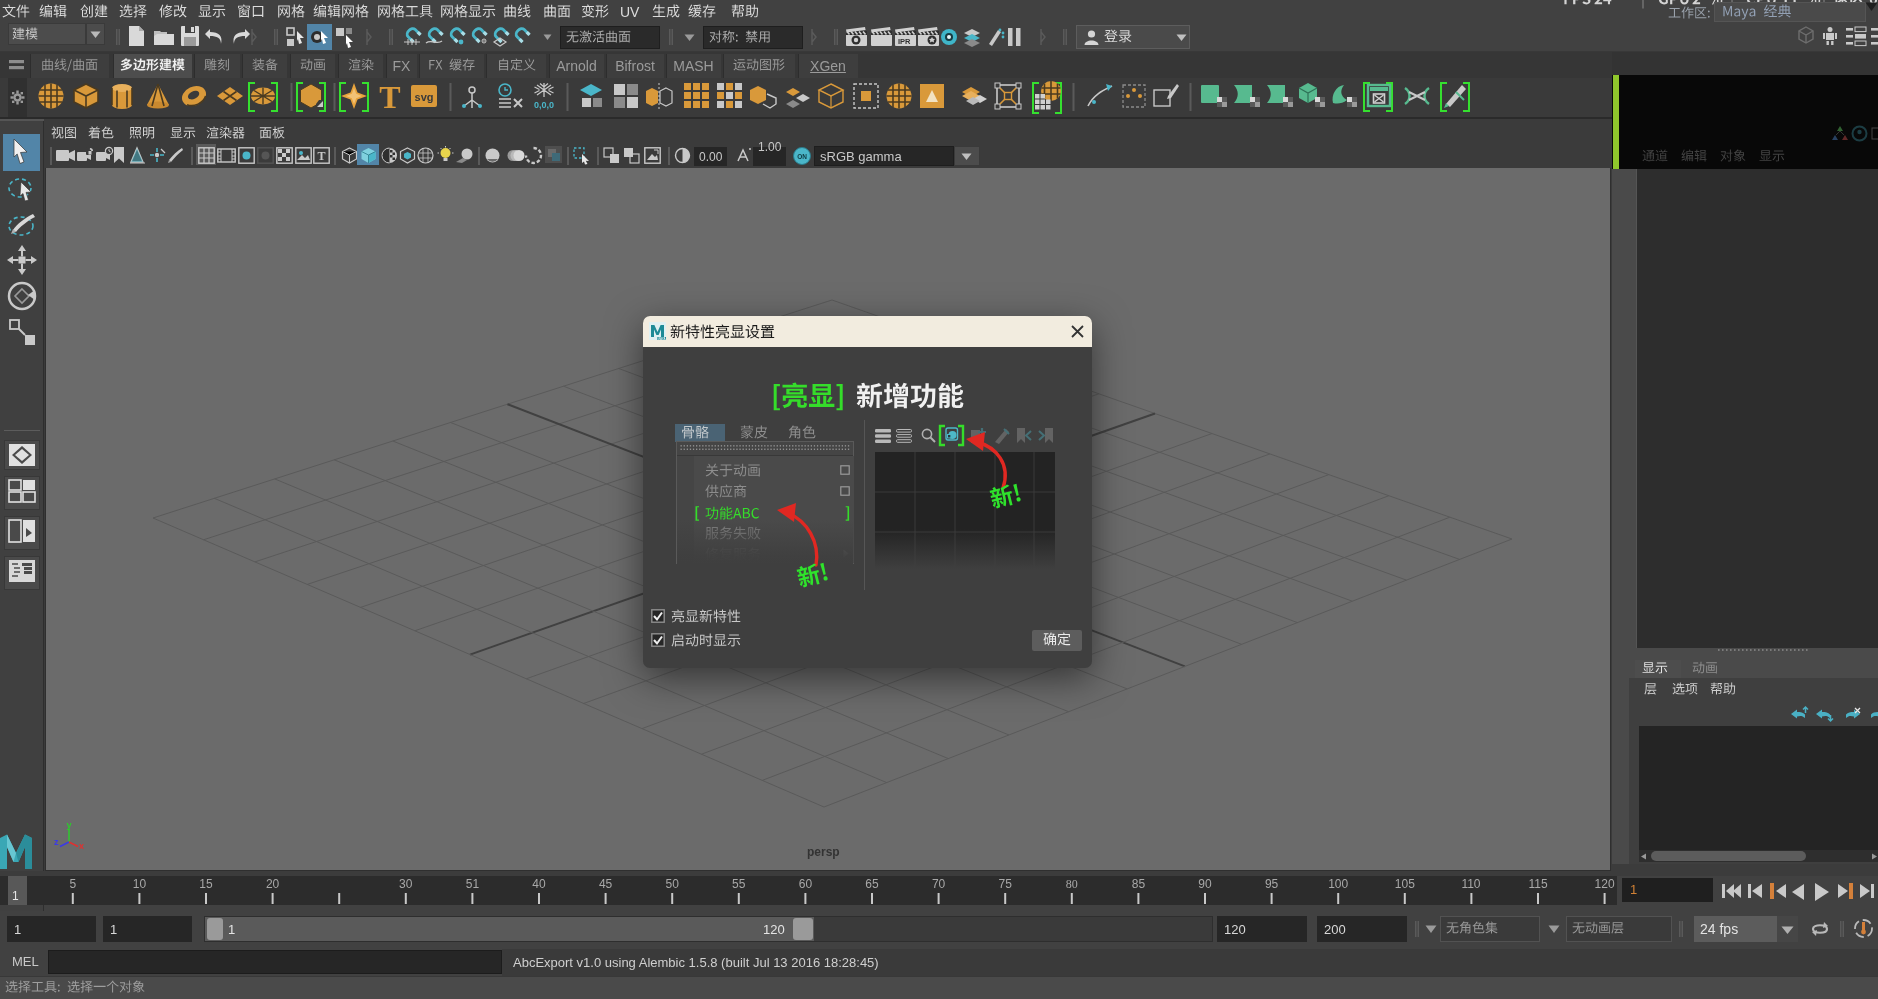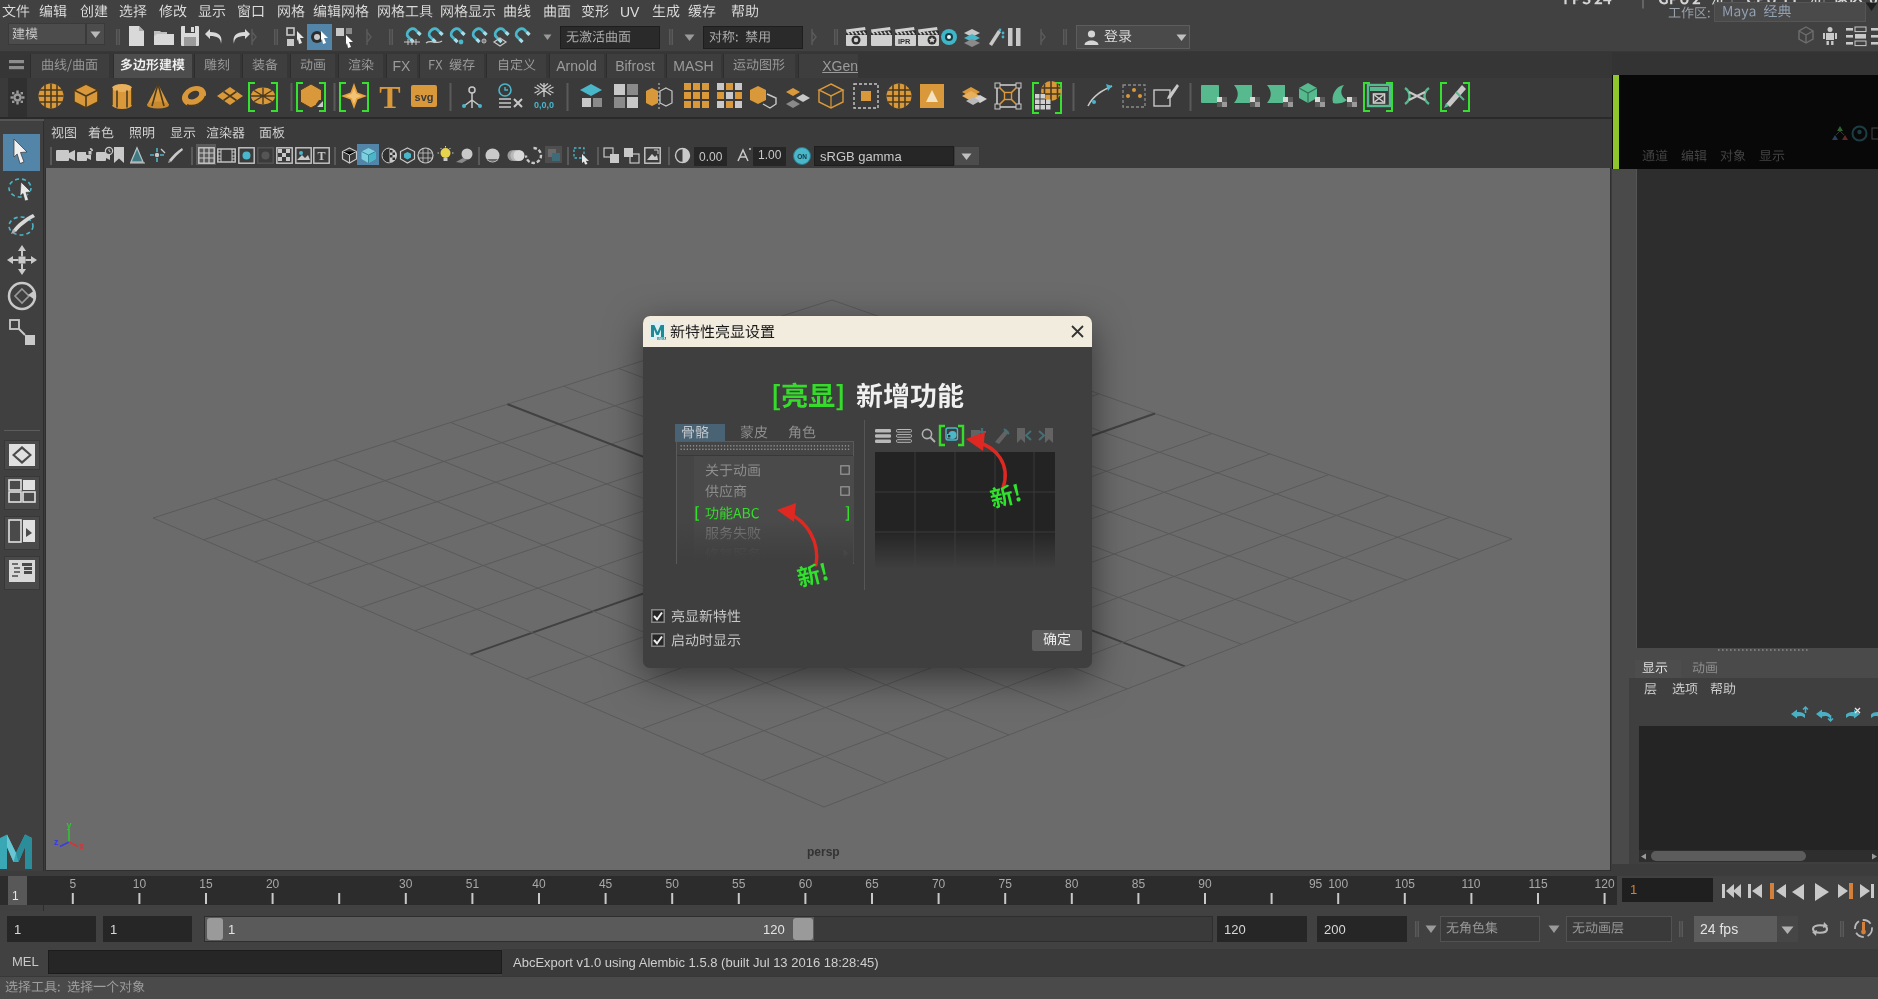--- a/index.html
+++ b/index.html
@@ -382,21 +382,21 @@
 <div style="position:absolute;left:666px;top:54px;width:55px;height:24px;background:#3e3e3e;border-left:1px solid #2d2d2d;"></div>
 <div style="position:absolute;left:666px;top:58px;font-family:'Liberation Sans',sans-serif;font-size:14px;line-height:16px;color:#9b9b9b;white-space:nowrap;">
     <div style="width:55px;text-align:center;">MASH</div>
   </div>
 <div style="position:absolute;left:723px;top:54px;width:72px;height:24px;background:#3e3e3e;border-left:1px solid #2d2d2d;"></div>
 <div style="position:absolute;left:733.0px;top:58px;line-height:0;"><svg width="52" height="13" viewBox="0 0 52 13" style="overflow:visible">
       <path transform="translate(0,11.44)" d="M4.9 -10.1V-9.2H11.5V-10.1ZM0.9 -9.6C1.7 -9.1 2.7 -8.3 3.2 -7.9L3.9 -8.6C3.3 -9.0 2.3 -9.7 1.5 -10.2ZM4.9 -1.5C5.3 -1.7 5.8 -1.8 10.7 -2.2L11.2 -1.2L12.1 -1.7C11.6 -2.7 10.6 -4.4 9.8 -5.6L8.9 -5.2C9.4 -4.6 9.8 -3.8 10.3 -3.0L6.0 -2.7C6.7 -3.7 7.3 -5.0 7.9 -6.2H12.4V-7.1H4.1V-6.2H6.7C6.2 -4.9 5.5 -3.6 5.3 -3.3C5.0 -2.9 4.8 -2.6 4.5 -2.5C4.7 -2.3 4.8 -1.8 4.9 -1.5ZM3.3 -6.4H0.5V-5.5H2.3V-1.3C1.8 -1.1 1.1 -0.5 0.5 0.2L1.2 1.1C1.8 0.2 2.5 -0.5 2.9 -0.5C3.2 -0.5 3.6 -0.1 4.2 0.2C5.1 0.8 6.2 0.9 7.8 0.9C9.2 0.9 11.4 0.9 12.3 0.8C12.3 0.5 12.4 0.0 12.6 -0.3C11.2 -0.1 9.3 -0.0 7.8 -0.0C6.3 -0.0 5.2 -0.1 4.4 -0.7C3.9 -1.0 3.5 -1.2 3.3 -1.4Z M14.2 -9.9V-9.0H19.2V-9.9ZM21.5 -10.7C21.5 -9.8 21.5 -8.8 21.4 -7.9H19.6V-7.0H21.4C21.3 -4.0 20.7 -1.3 19.0 0.3C19.2 0.5 19.6 0.8 19.7 1.0C21.6 -0.8 22.2 -3.8 22.4 -7.0H24.3C24.2 -2.4 24.0 -0.6 23.6 -0.2C23.5 -0.1 23.4 -0.1 23.1 -0.1C22.9 -0.1 22.2 -0.1 21.4 -0.1C21.6 0.2 21.7 0.6 21.7 0.8C22.4 0.9 23.2 0.9 23.6 0.8C24.0 0.8 24.2 0.7 24.5 0.4C24.9 -0.2 25.1 -2.1 25.3 -7.4C25.3 -7.6 25.3 -7.9 25.3 -7.9H22.4C22.4 -8.8 22.5 -9.8 22.5 -10.7ZM14.2 -0.6 14.2 -0.6V-0.6C14.5 -0.7 14.9 -0.9 18.6 -1.7L18.8 -0.8L19.7 -1.1C19.4 -2.0 18.8 -3.6 18.3 -4.7L17.5 -4.5C17.8 -3.9 18.0 -3.2 18.3 -2.5L15.2 -1.9C15.7 -3.0 16.2 -4.5 16.5 -5.9H19.4V-6.8H13.7V-5.9H15.5C15.2 -4.3 14.6 -2.8 14.4 -2.4C14.2 -1.9 14.1 -1.5 13.8 -1.5C14.0 -1.2 14.1 -0.8 14.2 -0.6Z M30.9 -3.6C31.9 -3.4 33.2 -3.0 34.0 -2.6L34.4 -3.2C33.6 -3.6 32.3 -4.0 31.3 -4.2ZM29.6 -2.0C31.4 -1.8 33.6 -1.2 34.9 -0.8L35.3 -1.5C34.0 -1.9 31.8 -2.4 30.0 -2.6ZM27.1 -10.3V1.0H28.0V0.5H36.9V1.0H37.9V-10.3ZM28.0 -0.4V-9.5H36.9V-0.4ZM31.4 -9.2C30.7 -8.1 29.6 -7.1 28.5 -6.5C28.7 -6.3 29.0 -6.0 29.2 -5.9C29.6 -6.1 30.0 -6.4 30.4 -6.8C30.8 -6.4 31.3 -6.0 31.8 -5.6C30.7 -5.1 29.4 -4.7 28.3 -4.5C28.4 -4.3 28.6 -3.9 28.7 -3.7C30.0 -4.0 31.4 -4.5 32.6 -5.1C33.7 -4.6 34.9 -4.1 36.2 -3.8C36.3 -4.1 36.5 -4.4 36.7 -4.6C35.6 -4.8 34.4 -5.1 33.4 -5.6C34.4 -6.3 35.2 -7.0 35.7 -7.9L35.2 -8.2L35.0 -8.2H31.7C31.9 -8.4 32.0 -8.7 32.2 -8.9ZM30.9 -7.3 31.0 -7.4H34.4C33.9 -6.9 33.3 -6.4 32.6 -6.0C31.9 -6.4 31.3 -6.9 30.9 -7.3Z M50.0 -10.7C49.2 -9.7 47.7 -8.6 46.5 -7.9C46.7 -7.7 47.0 -7.5 47.2 -7.2C48.5 -8.0 49.9 -9.1 50.9 -10.3ZM50.4 -7.1C49.5 -6.0 47.9 -4.8 46.6 -4.1C46.8 -4.0 47.1 -3.7 47.3 -3.5C48.7 -4.2 50.3 -5.5 51.3 -6.8ZM50.7 -3.6C49.7 -2.0 47.9 -0.5 45.9 0.2C46.2 0.5 46.5 0.8 46.6 1.0C48.6 0.1 50.5 -1.4 51.6 -3.2ZM44.3 -9.2V-5.8H42.2V-9.2ZM39.5 -5.8V-4.9H41.2C41.2 -3.0 40.9 -1.1 39.5 0.5C39.7 0.6 40.1 0.9 40.2 1.1C41.8 -0.6 42.1 -2.7 42.1 -4.9H44.3V1.0H45.2V-4.9H46.6V-5.8H45.2V-9.2H46.4V-10.1H39.8V-9.2H41.2V-5.8Z" fill="#9b9b9b"></path>
     </svg></div>
 <div style="position:absolute;left:798px;top:54px;width:60px;height:24px;background:#3e3e3e;border-left:1px solid #2d2d2d;"></div>
 <div style="position:absolute;left:798px;top:58px;font-family:'Liberation Sans',sans-serif;font-size:14px;line-height:16px;color:#9b9b9b;white-space:nowrap;">
-    <div style="width:60px;text-align:right;text-decoration:underline;">XGen</div>
+    <div style="width:60px;text-align:center;text-decoration:underline;">XGen</div>
   </div>
 <div style="position:absolute;left:0px;top:78px;width:1612px;height:39px;background:#3a3a3a;"></div>
 <div style="position:absolute;left:0px;top:117px;width:1612px;height:2px;background:#2a2a2a;"></div>
 <div style="position:absolute;left:8px;top:78px;width:19px;height:39px;background:#303030;"></div>
 <div style="position:absolute;left:10px;top:90px;line-height:0;"><svg width="15" height="15" viewBox="0 0 15 15" style="overflow:visible">
       <g fill="#9a9a9a">
         <circle cx="7.5" cy="7.5" r="4.2"></circle>
         <circle cx="7.5" cy="7.5" r="1.8" fill="#303030"></circle>
         <rect x="6.3" y="0.5" width="2.4" height="3"></rect>
         <rect x="6.3" y="11.5" width="2.4" height="3"></rect>
@@ -928,21 +928,21 @@
       <path d="M8.5 1.5 A7 7 0 0 1 8.5 15.5 Z" fill="#c9c9c9"></path>
     </svg></div>
 <div style="position:absolute;left:694px;top:147px;width:33px;height:19px;background:#262626;"></div>
 <div style="position:absolute;left:699px;top:150px;font-family:'Liberation Sans',sans-serif;font-size:12px;line-height:14px;color:#c9c9c9;white-space:nowrap;">0.00</div>
 <div style="position:absolute;left:735px;top:147px;line-height:0;"><svg width="17" height="17" viewBox="0 0 17 17" style="overflow:visible">
       <path d="M3 14 L8 3 L13 14" fill="none" stroke="#c9c9c9" stroke-width="1.5"></path>
       <path d="M5 10 L11 10" stroke="#c9c9c9" stroke-width="1.5"></path>
       <path d="M14 2 L16 2 M15 1 L15 3" stroke="#c9c9c9"></path>
     </svg></div>
 <div style="position:absolute;left:753px;top:147px;width:33px;height:19px;background:#262626;"></div>
-<div style="position:absolute;left:758px;top:148px;font-family:'Liberation Sans',sans-serif;font-size:12px;line-height:14px;color:#c9c9c9;white-space:nowrap;">1.00</div>
+<div style="position:absolute;left:758px;top:140px;font-family:'Liberation Sans',sans-serif;font-size:12px;line-height:14px;color:#c9c9c9;white-space:nowrap;">1.00</div>
 <div style="position:absolute;left:792px;top:146px;line-height:0;"><svg width="20" height="20" viewBox="0 0 20 20" style="overflow:visible">
       <circle cx="10" cy="10" r="8.5" fill="#4ab6c9"></circle>
       <circle cx="10" cy="10" r="8.5" fill="none" stroke="#2a7a8a"></circle>
       <text x="10" y="13" text-anchor="middle" font-family="Liberation Sans" font-size="6.5" font-weight="bold" fill="#0e3a42">ON</text>
     </svg></div>
 <div style="position:absolute;left:814px;top:146px;width:140px;height:20px;background:#262626;border:1px solid #1e1e1e;"></div>
 <div style="position:absolute;left:820px;top:149px;font-family:'Liberation Sans',sans-serif;font-size:13px;line-height:15px;color:#c9c9c9;white-space:nowrap;">sRGB gamma</div>
 <div style="position:absolute;left:954px;top:146px;width:26px;height:20px;background:#4c4c4c;border:1px solid #3a3a3a;"></div>
 <div style="position:absolute;left:961px;top:153px;line-height:0;"><svg width="11" height="8" viewBox="0 0 11 8" style="overflow:visible">
       <path d="M0.5 0.5 L10.5 0.5 L5.5 7 Z" fill="#c0c0c0"></path>
@@ -1135,30 +1135,30 @@
   </div>
 <div style="position:absolute;left:862.0000000000001px;top:877px;font-family:'Liberation Sans',sans-serif;font-size:12px;line-height:14px;color:#a8a8a8;white-space:nowrap;">
     <div style="width:20px;text-align:center">65</div>
   </div>
 <div style="position:absolute;left:928.6px;top:877px;font-family:'Liberation Sans',sans-serif;font-size:12px;line-height:14px;color:#a8a8a8;white-space:nowrap;">
     <div style="width:20px;text-align:center">70</div>
   </div>
 <div style="position:absolute;left:995.2px;top:877px;font-family:'Liberation Sans',sans-serif;font-size:12px;line-height:14px;color:#a8a8a8;white-space:nowrap;">
     <div style="width:20px;text-align:center">75</div>
   </div>
-<div style="position:absolute;left:1061.8px;top:877px;font-family:Liberation Sans, sans-serif;font-size:12px;line-height:14px;color:#a8a8a8;white-space:nowrap;">
+<div style="position:absolute;left:1061.8px;top:877px;font-family:Liberation Serif, serif;font-size:12px;line-height:14px;color:#a8a8a8;white-space:nowrap;">
     <div style="width:20px;text-align:center">80</div>
   </div>
 <div style="position:absolute;left:1128.4px;top:877px;font-family:'Liberation Sans',sans-serif;font-size:12px;line-height:14px;color:#a8a8a8;white-space:nowrap;">
     <div style="width:20px;text-align:center">85</div>
   </div>
 <div style="position:absolute;left:1195.0px;top:877px;font-family:'Liberation Sans',sans-serif;font-size:12px;line-height:14px;color:#a8a8a8;white-space:nowrap;">
     <div style="width:20px;text-align:center">90</div>
   </div>
-<div style="position:absolute;left:1261.6000000000001px;top:877px;font-family:'Liberation Sans',sans-serif;font-size:12px;line-height:14px;color:#a8a8a8;white-space:nowrap;margin-left:44px;">
+<div style="position:absolute;left:1261.6000000000001px;top:877px;font-family:'Liberation Sans',sans-serif;font-size:12px;line-height:14px;color:#a8a8a8;white-space:nowrap;">
     <div style="width:20px;text-align:center">95</div>
   </div>
 <div style="position:absolute;left:1328.2px;top:877px;font-family:'Liberation Sans',sans-serif;font-size:12px;line-height:14px;color:#a8a8a8;white-space:nowrap;">
     <div style="width:20px;text-align:center">100</div>
   </div>
 <div style="position:absolute;left:1394.8000000000002px;top:877px;font-family:'Liberation Sans',sans-serif;font-size:12px;line-height:14px;color:#a8a8a8;white-space:nowrap;">
     <div style="width:20px;text-align:center">105</div>
   </div>
 <div style="position:absolute;left:1461.4px;top:877px;font-family:'Liberation Sans',sans-serif;font-size:12px;line-height:14px;color:#a8a8a8;white-space:nowrap;">
     <div style="width:20px;text-align:left">110</div>

